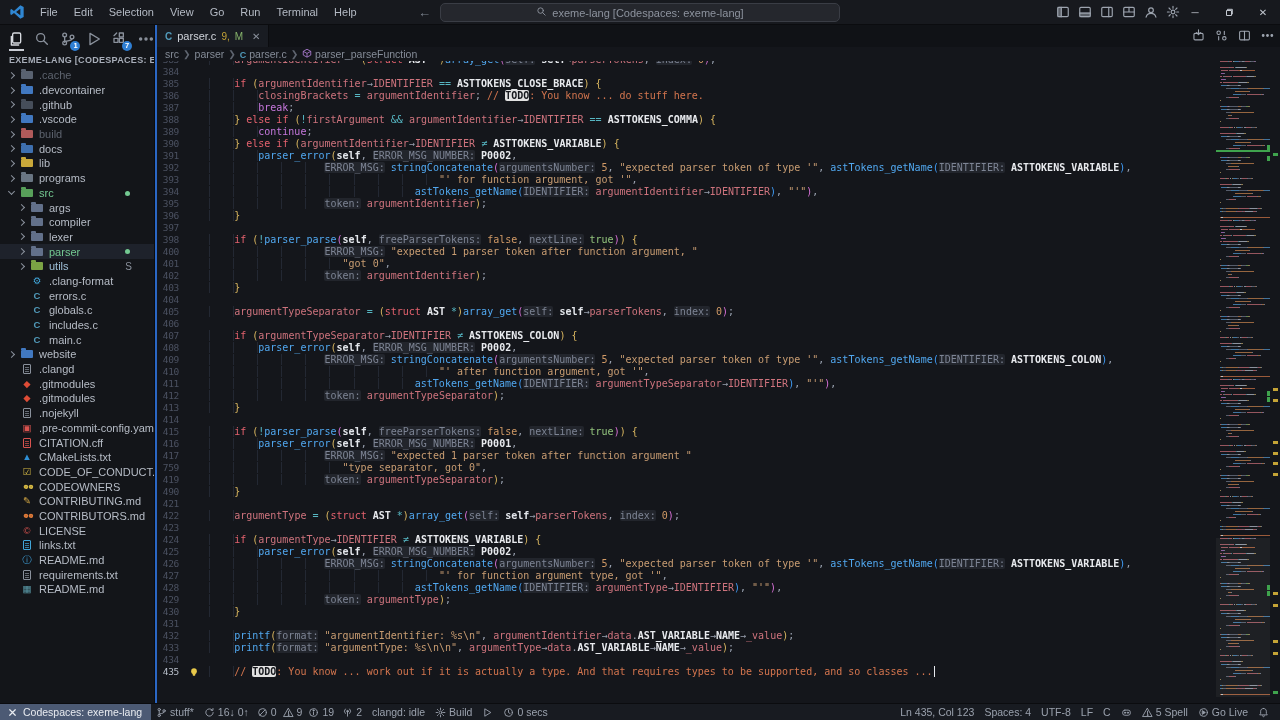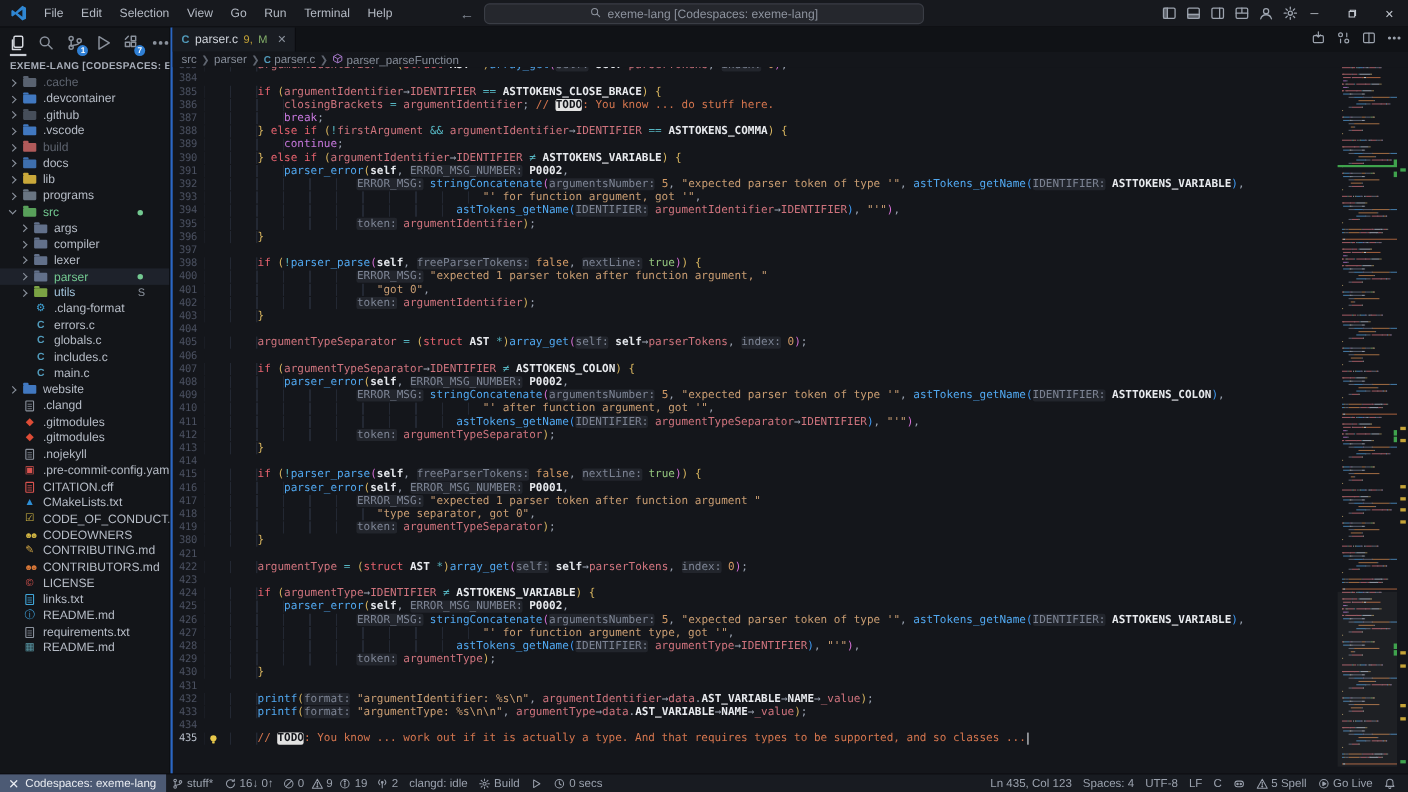--- a/index.html
+++ b/index.html
@@ -460,23 +460,23 @@
             <div class="crow"><span class="ln">408</span><span class="codebody"><span class="ws">            </span><span class="fn">parser_error</span><span class="b1">(</span><span class="sf">self</span><span class="pu">,</span><span class="pl"> </span><span class="in">ERROR_MSG_NUMBER:</span><span class="pl"> </span><span class="cn">P0002</span><span class="pu">,</span></span></div>
             <div class="crow"><span class="ln">409</span><span class="codebody"><span class="ws">                       </span><span class="in">ERROR_MSG:</span><span class="pl"> </span><span class="fn">stringConcatenate</span><span class="b2">(</span><span class="in">argumentsNumber:</span><span class="pl"> </span><span class="nu">5</span><span class="pu">,</span><span class="pl"> </span><span class="st">"expected parser token of type '"</span><span class="pu">,</span><span class="pl"> </span><span class="fn">astTokens_getName</span><span class="b3">(</span><span class="in">IDENTIFIER:</span><span class="pl"> </span><span class="cn">ASTTOKENS_COLON</span><span class="b3">)</span><span class="pu">,</span></span></div>
             <div class="crow"><span class="ln">410</span><span class="codebody"><span class="ws">                                          </span><span class="st">"' after function argument, got '"</span><span class="pu">,</span></span></div>
             <div class="crow"><span class="ln">411</span><span class="codebody"><span class="ws">                                      </span><span class="fn">astTokens_getName</span><span class="b3">(</span><span class="in">IDENTIFIER:</span><span class="pl"> </span><span class="va">argumentTypeSeparator</span><span class="ar">→</span><span class="va">IDENTIFIER</span><span class="b3">)</span><span class="pu">,</span><span class="pl"> </span><span class="st">"'"</span><span class="b2">)</span><span class="pu">,</span></span></div>
             <div class="crow"><span class="ln">412</span><span class="codebody"><span class="ws">                       </span><span class="in">token:</span><span class="pl"> </span><span class="va">argumentTypeSeparator</span><span class="b1">)</span><span class="pu">;</span></span></div>
             <div class="crow"><span class="ln">413</span><span class="codebody"><span class="ws">        </span><span class="b1">}</span></span></div>
             <div class="crow"><span class="ln">414</span><span class="codebody"></span></div>
             <div class="crow"><span class="ln">415</span><span class="codebody"><span class="ws">        </span><span class="kw">if</span><span class="pl"> </span><span class="b1">(</span><span class="op">!</span><span class="fn">parser_parse</span><span class="b2">(</span><span class="sf">self</span><span class="pu">,</span><span class="pl"> </span><span class="in">freeParserTokens:</span><span class="pl"> </span><span class="bf">false</span><span class="pu">,</span><span class="pl"> </span><span class="in">nextLine:</span><span class="pl"> </span><span class="bt">true</span><span class="b2">)</span><span class="b1">)</span><span class="pl"> </span><span class="b1">{</span></span></div>
             <div class="crow"><span class="ln">416</span><span class="codebody"><span class="ws">            </span><span class="fn">parser_error</span><span class="b1">(</span><span class="sf">self</span><span class="pu">,</span><span class="pl"> </span><span class="in">ERROR_MSG_NUMBER:</span><span class="pl"> </span><span class="cn">P0001</span><span class="pu">,</span></span></div>
             <div class="crow"><span class="ln">417</span><span class="codebody"><span class="ws">                       </span><span class="in">ERROR_MSG:</span><span class="pl"> </span><span class="st">"expected 1 parser token after function argument "</span></span></div>
-            <div class="crow"><span class="ln">418</span><span class="codebody"><span class="ws">                          </span><span class="st">"type separator, got 0"</span><span class="pu">,</span></span></div>
+            <div class="crow"><span class="ln">759</span><span class="codebody"><span class="ws">                          </span><span class="st">"type separator, got 0"</span><span class="pu">,</span></span></div>
             <div class="crow"><span class="ln">419</span><span class="codebody"><span class="ws">                       </span><span class="in">token:</span><span class="pl"> </span><span class="va">argumentTypeSeparator</span><span class="b1">)</span><span class="pu">;</span></span></div>
-            <div class="crow"><span class="ln">380</span><span class="codebody"><span class="ws">        </span><span class="b1">}</span></span></div>
+            <div class="crow"><span class="ln">490</span><span class="codebody"><span class="ws">        </span><span class="b1">}</span></span></div>
             <div class="crow"><span class="ln">421</span><span class="codebody"></span></div>
             <div class="crow"><span class="ln">422</span><span class="codebody"><span class="ws">        </span><span class="va">argumentType</span><span class="pl"> </span><span class="op">=</span><span class="pl"> </span><span class="b1">(</span><span class="kw">struct</span><span class="pl"> </span><span class="cn">AST</span><span class="pl"> </span><span class="op">*</span><span class="b1">)</span><span class="fn">array_get</span><span class="b2">(</span><span class="in">self:</span><span class="pl"> </span><span class="sf">self</span><span class="ar">→</span><span class="va">parserTokens</span><span class="pu">,</span><span class="pl"> </span><span class="in">index:</span><span class="pl"> </span><span class="nu">0</span><span class="b2">)</span><span class="pu">;</span></span></div>
             <div class="crow"><span class="ln">423</span><span class="codebody"></span></div>
             <div class="crow"><span class="ln">424</span><span class="codebody"><span class="ws">        </span><span class="kw">if</span><span class="pl"> </span><span class="b1">(</span><span class="va">argumentType</span><span class="ar">→</span><span class="va">IDENTIFIER</span><span class="pl"> </span><span class="op">≠</span><span class="pl"> </span><span class="cn">ASTTOKENS_VARIABLE</span><span class="b1">)</span><span class="pl"> </span><span class="b1">{</span></span></div>
             <div class="crow"><span class="ln">425</span><span class="codebody"><span class="ws">            </span><span class="fn">parser_error</span><span class="b1">(</span><span class="sf">self</span><span class="pu">,</span><span class="pl"> </span><span class="in">ERROR_MSG_NUMBER:</span><span class="pl"> </span><span class="cn">P0002</span><span class="pu">,</span></span></div>
             <div class="crow"><span class="ln">426</span><span class="codebody"><span class="ws">                       </span><span class="in">ERROR_MSG:</span><span class="pl"> </span><span class="fn">stringConcatenate</span><span class="b2">(</span><span class="in">argumentsNumber:</span><span class="pl"> </span><span class="nu">5</span><span class="pu">,</span><span class="pl"> </span><span class="st">"expected parser token of type '"</span><span class="pu">,</span><span class="pl"> </span><span class="fn">astTokens_getName</span><span class="b3">(</span><span class="in">IDENTIFIER:</span><span class="pl"> </span><span class="cn">ASTTOKENS_VARIABLE</span><span class="b3">)</span><span class="pu">,</span></span></div>
             <div class="crow"><span class="ln">427</span><span class="codebody"><span class="ws">                                          </span><span class="st">"' for function argument type, got '"</span><span class="pu">,</span></span></div>
             <div class="crow"><span class="ln">428</span><span class="codebody"><span class="ws">                                      </span><span class="fn">astTokens_getName</span><span class="b3">(</span><span class="in">IDENTIFIER:</span><span class="pl"> </span><span class="va">argumentType</span><span class="ar">→</span><span class="va">IDENTIFIER</span><span class="b3">)</span><span class="pu">,</span><span class="pl"> </span><span class="st">"'"</span><span class="b2">)</span><span class="pu">,</span></span></div>
             <div class="crow"><span class="ln">429</span><span class="codebody"><span class="ws">                       </span><span class="in">token:</span><span class="pl"> </span><span class="va">argumentType</span><span class="b1">)</span><span class="pu">;</span></span></div>
             <div class="crow"><span class="ln">430</span><span class="codebody"><span class="ws">        </span><span class="b1">}</span></span></div>

